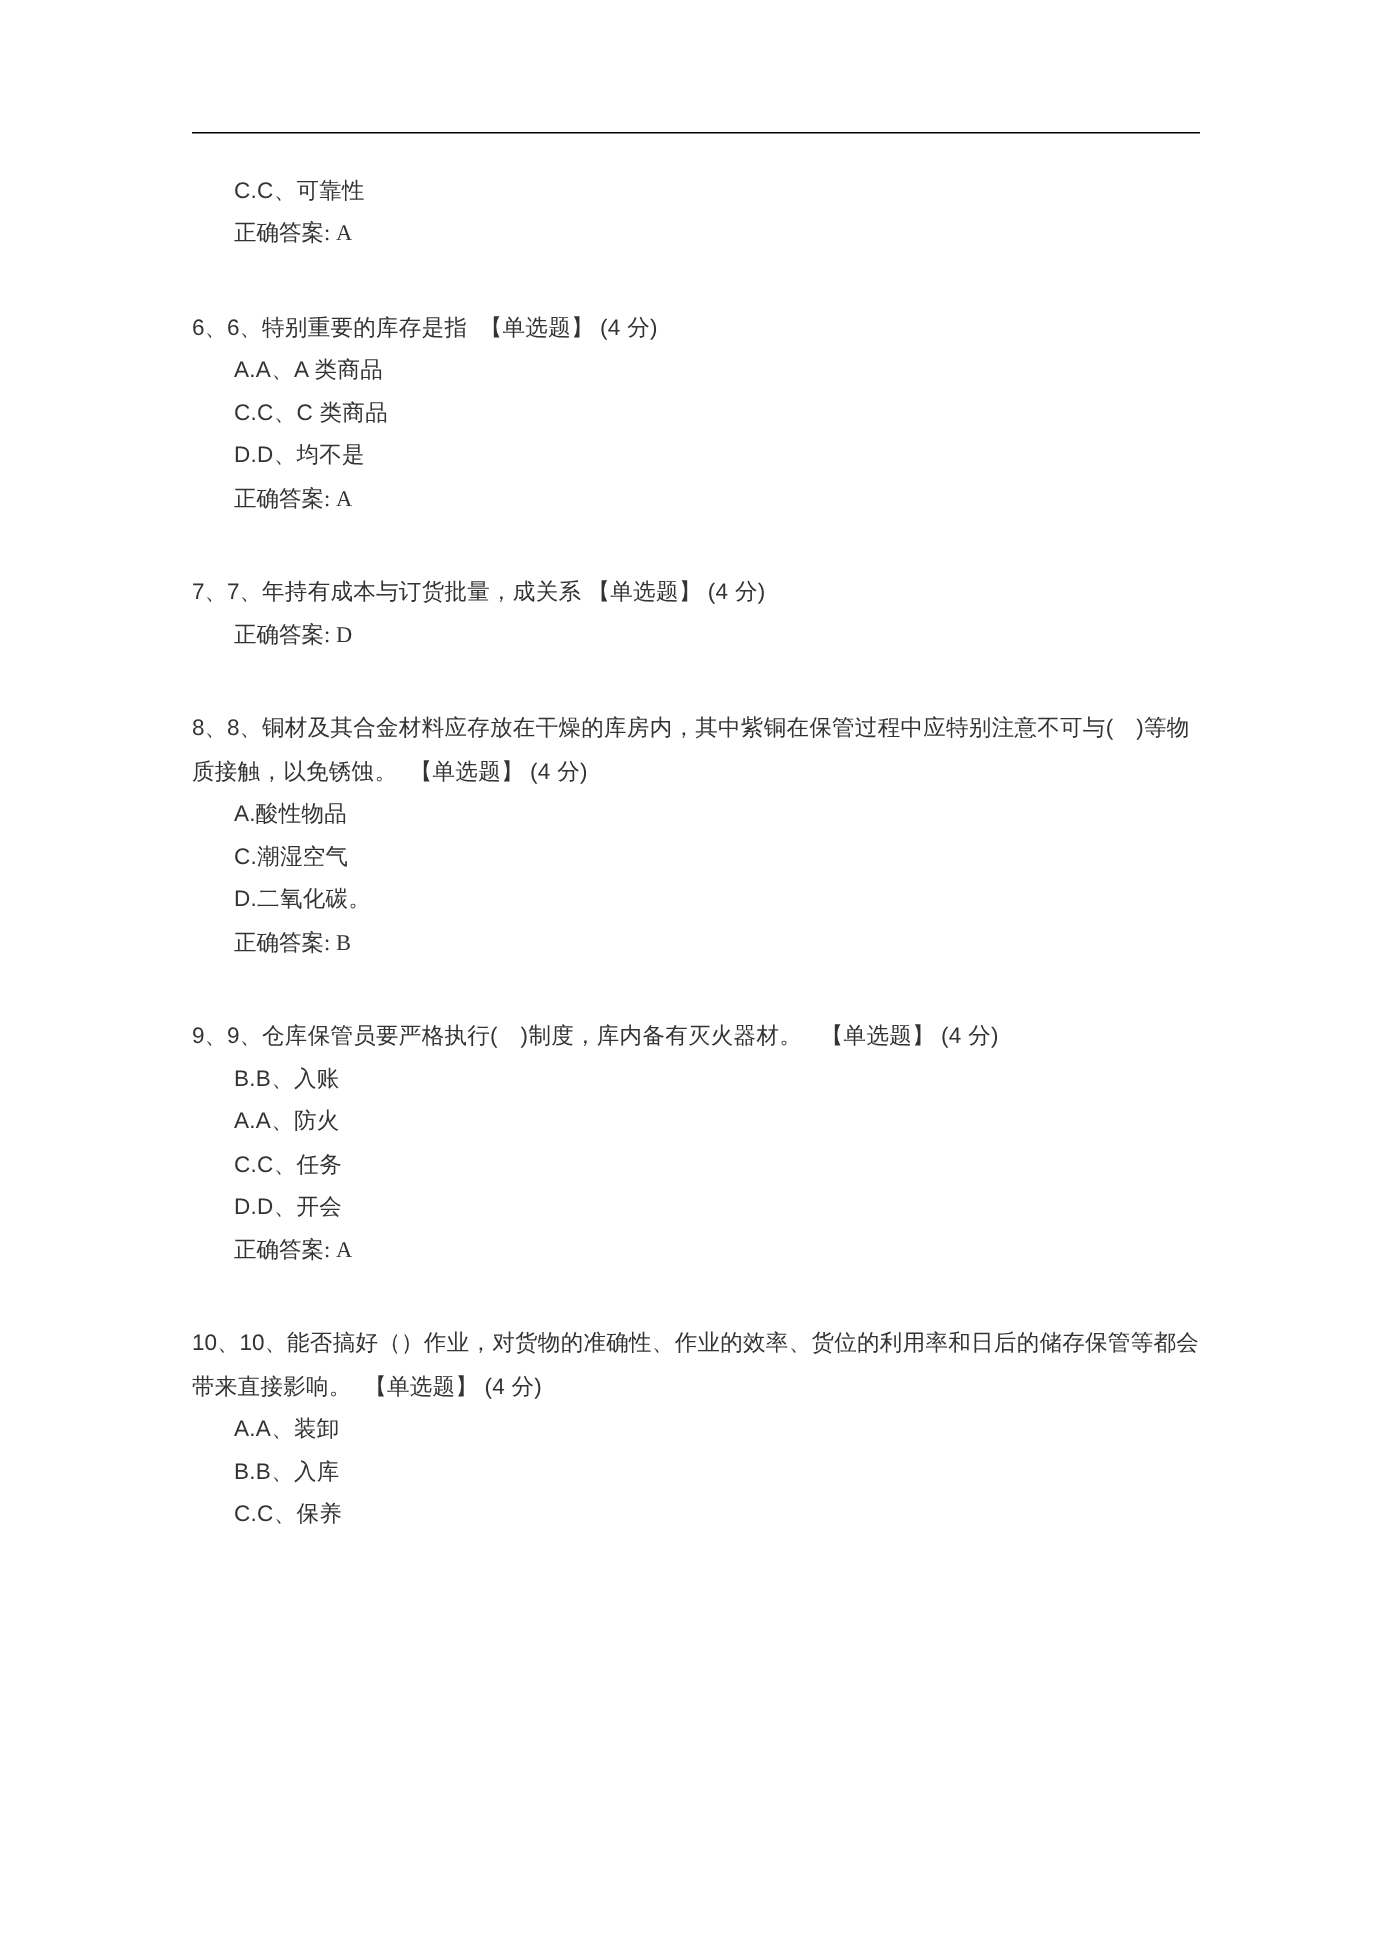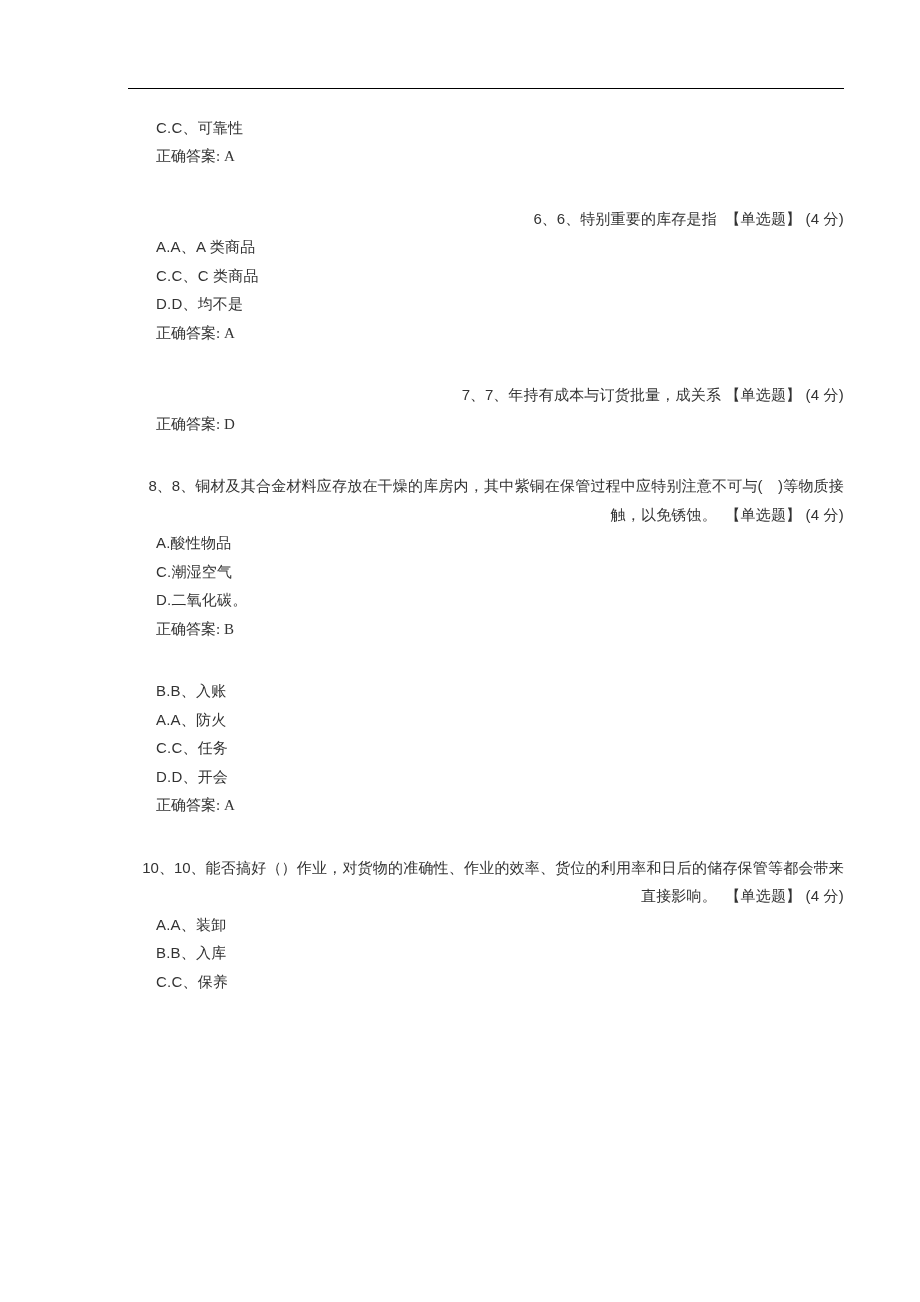--- a/index.html
+++ b/index.html
@@ -4,37 +4,36 @@
 <style>
   html, body {
     margin: 0;
     padding: 0;
     background: #ffffff;
     width: 920px;
   }
   .page {
     width: 920px;
     min-height: 1302px;
-    padding: 88px 76px 40px 128px;
+    padding: 88px 120px 40px 128px;
     box-sizing: border-box;
     font-family: "Microsoft YaHei", "PingFang SC", sans-serif;
     color: #333333;
     font-size: 15px;
     line-height: 1.9;
   }
   .header-line {
     border-top: 1px solid #000;
     margin-bottom: 24px;
   }
   .question {
     margin-top: 34px;
   }
   .q-stem {
     margin-left: 0;
-    text-align: right;
   }
   .q-stem .stem-part,
   .q-stem .type-tag,
   .q-stem .points,
   .option .prefix,
   .option .text-body {
     letter-spacing: 0.2px;
   }
   .options {
     padding-left: 28px;
@@ -112,20 +111,23 @@
       <div class="option"><span class="prefix">C.</span><span class="text-body">潮湿空气</span></div>
       <div class="option"><span class="prefix">D.</span><span class="text-body">二氧化碳。</span></div>
     </div>
     <div class="answer">
       <span>正确答案:</span>
       <span>B</span>
     </div>
   </div>
 
   <div class="question">
+    <div class="q-stem">
+      <span>9、9、</span><span class="stem-part">仓库保管员要严格执行( )制度，库内备有灭火器材。</span>&nbsp;&nbsp;&nbsp;<span class="type-tag">【单选题】</span>&nbsp;<span class="points"><span>(</span><span>4</span><span> 分)</span></span>
+    </div>
     <div class="options">
       <div class="option"><span class="prefix">B.B、</span><span class="text-body">入账</span></div>
       <div class="option"><span class="prefix">A.A、</span><span class="text-body">防火</span></div>
       <div class="option"><span class="prefix">C.C、</span><span class="text-body">任务</span></div>
       <div class="option"><span class="prefix">D.D、</span><span class="text-body">开会</span></div>
     </div>
     <div class="answer">
       <span>正确答案:</span>
       <span>A</span>
     </div>

